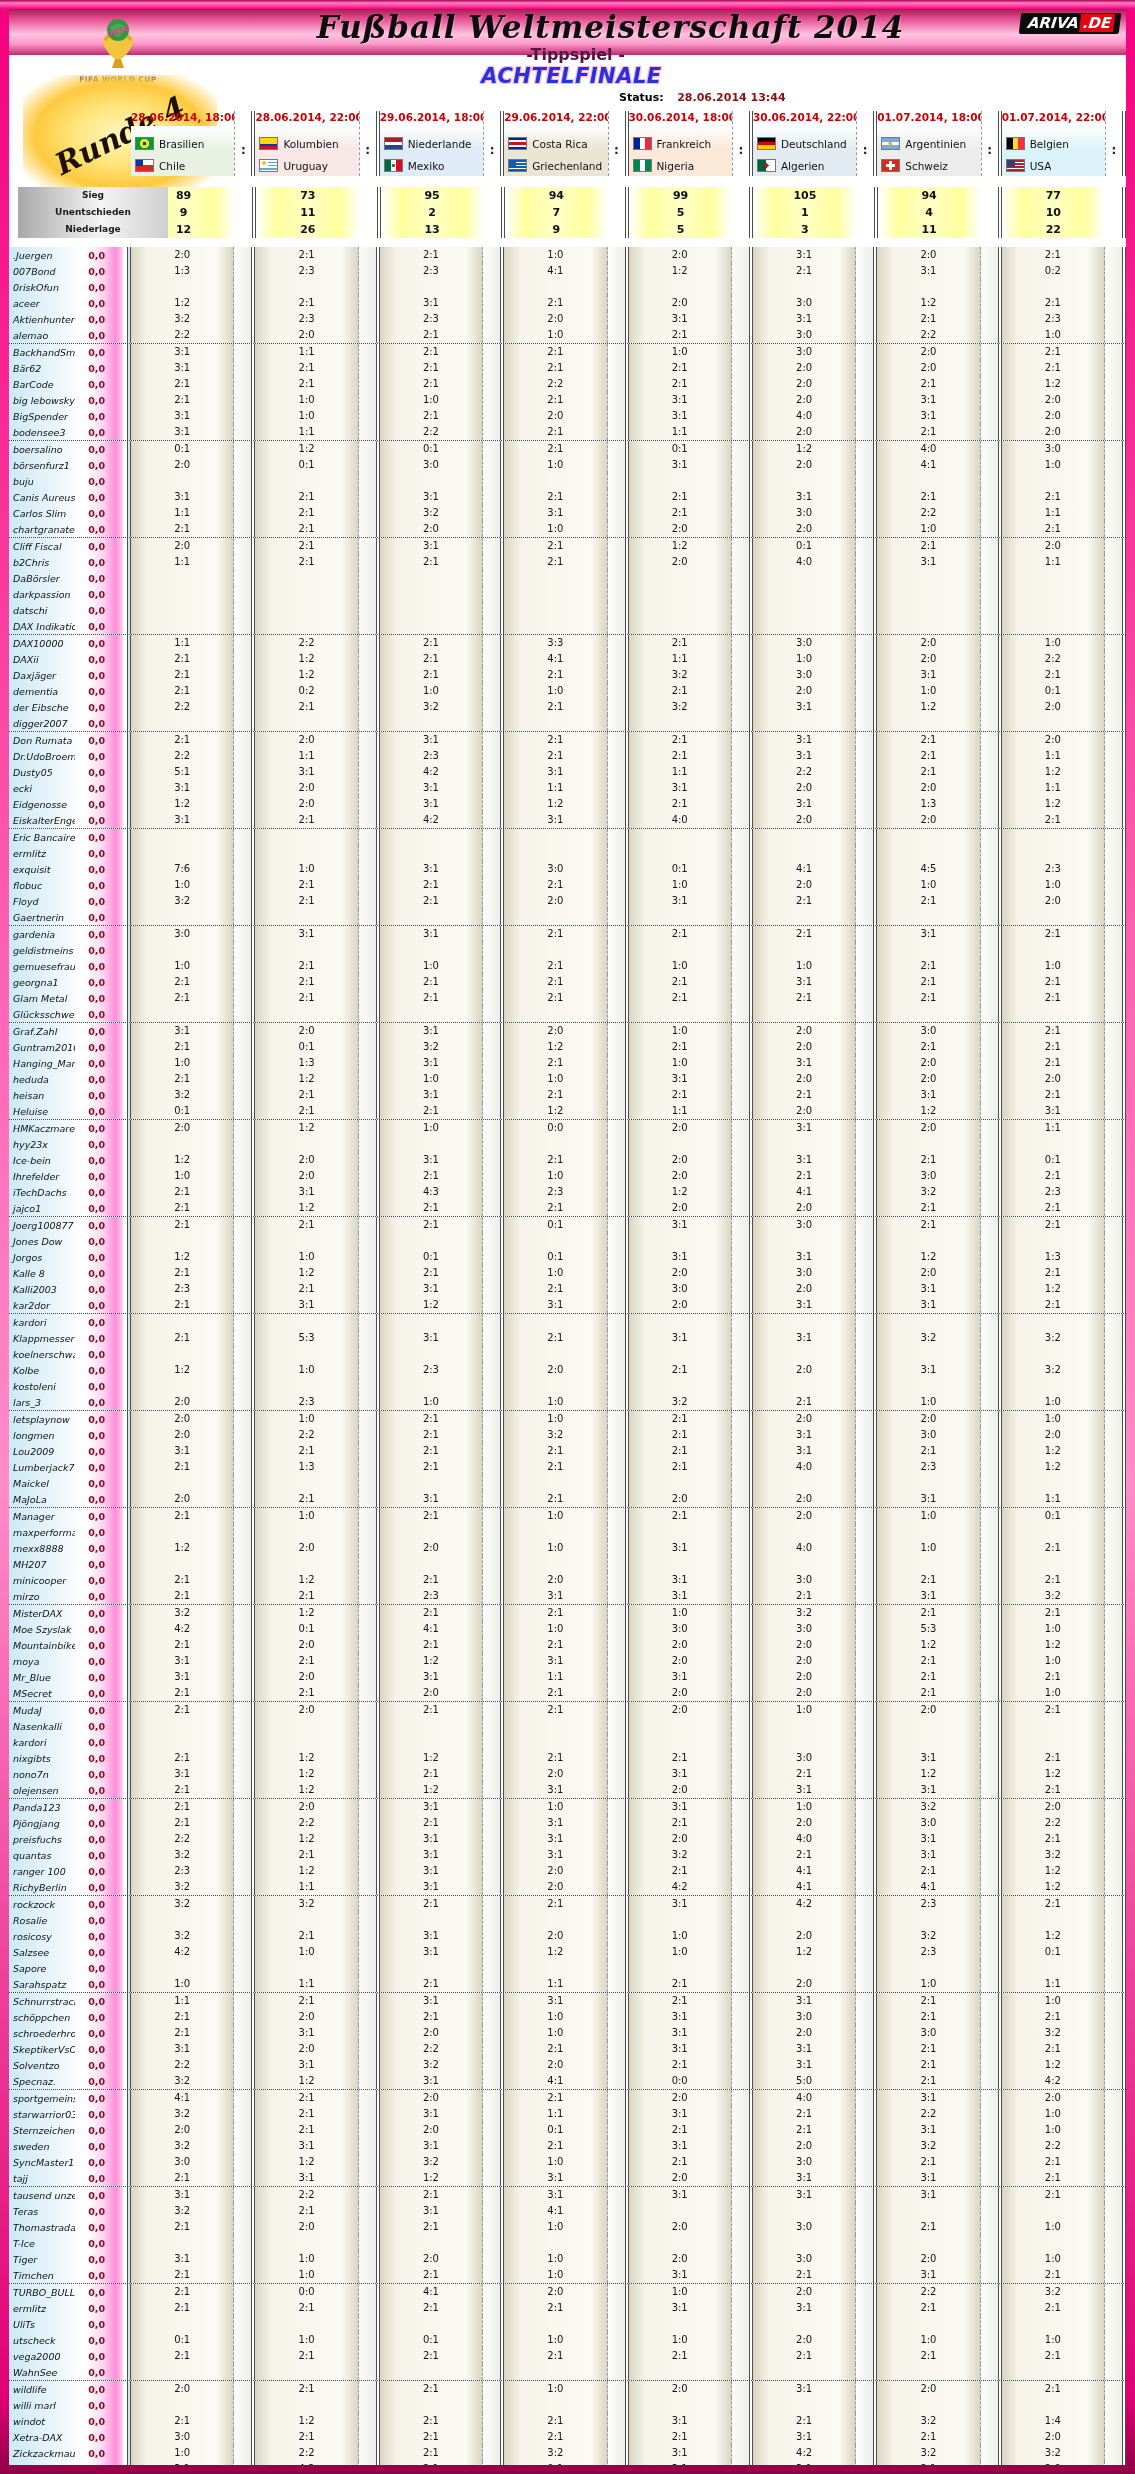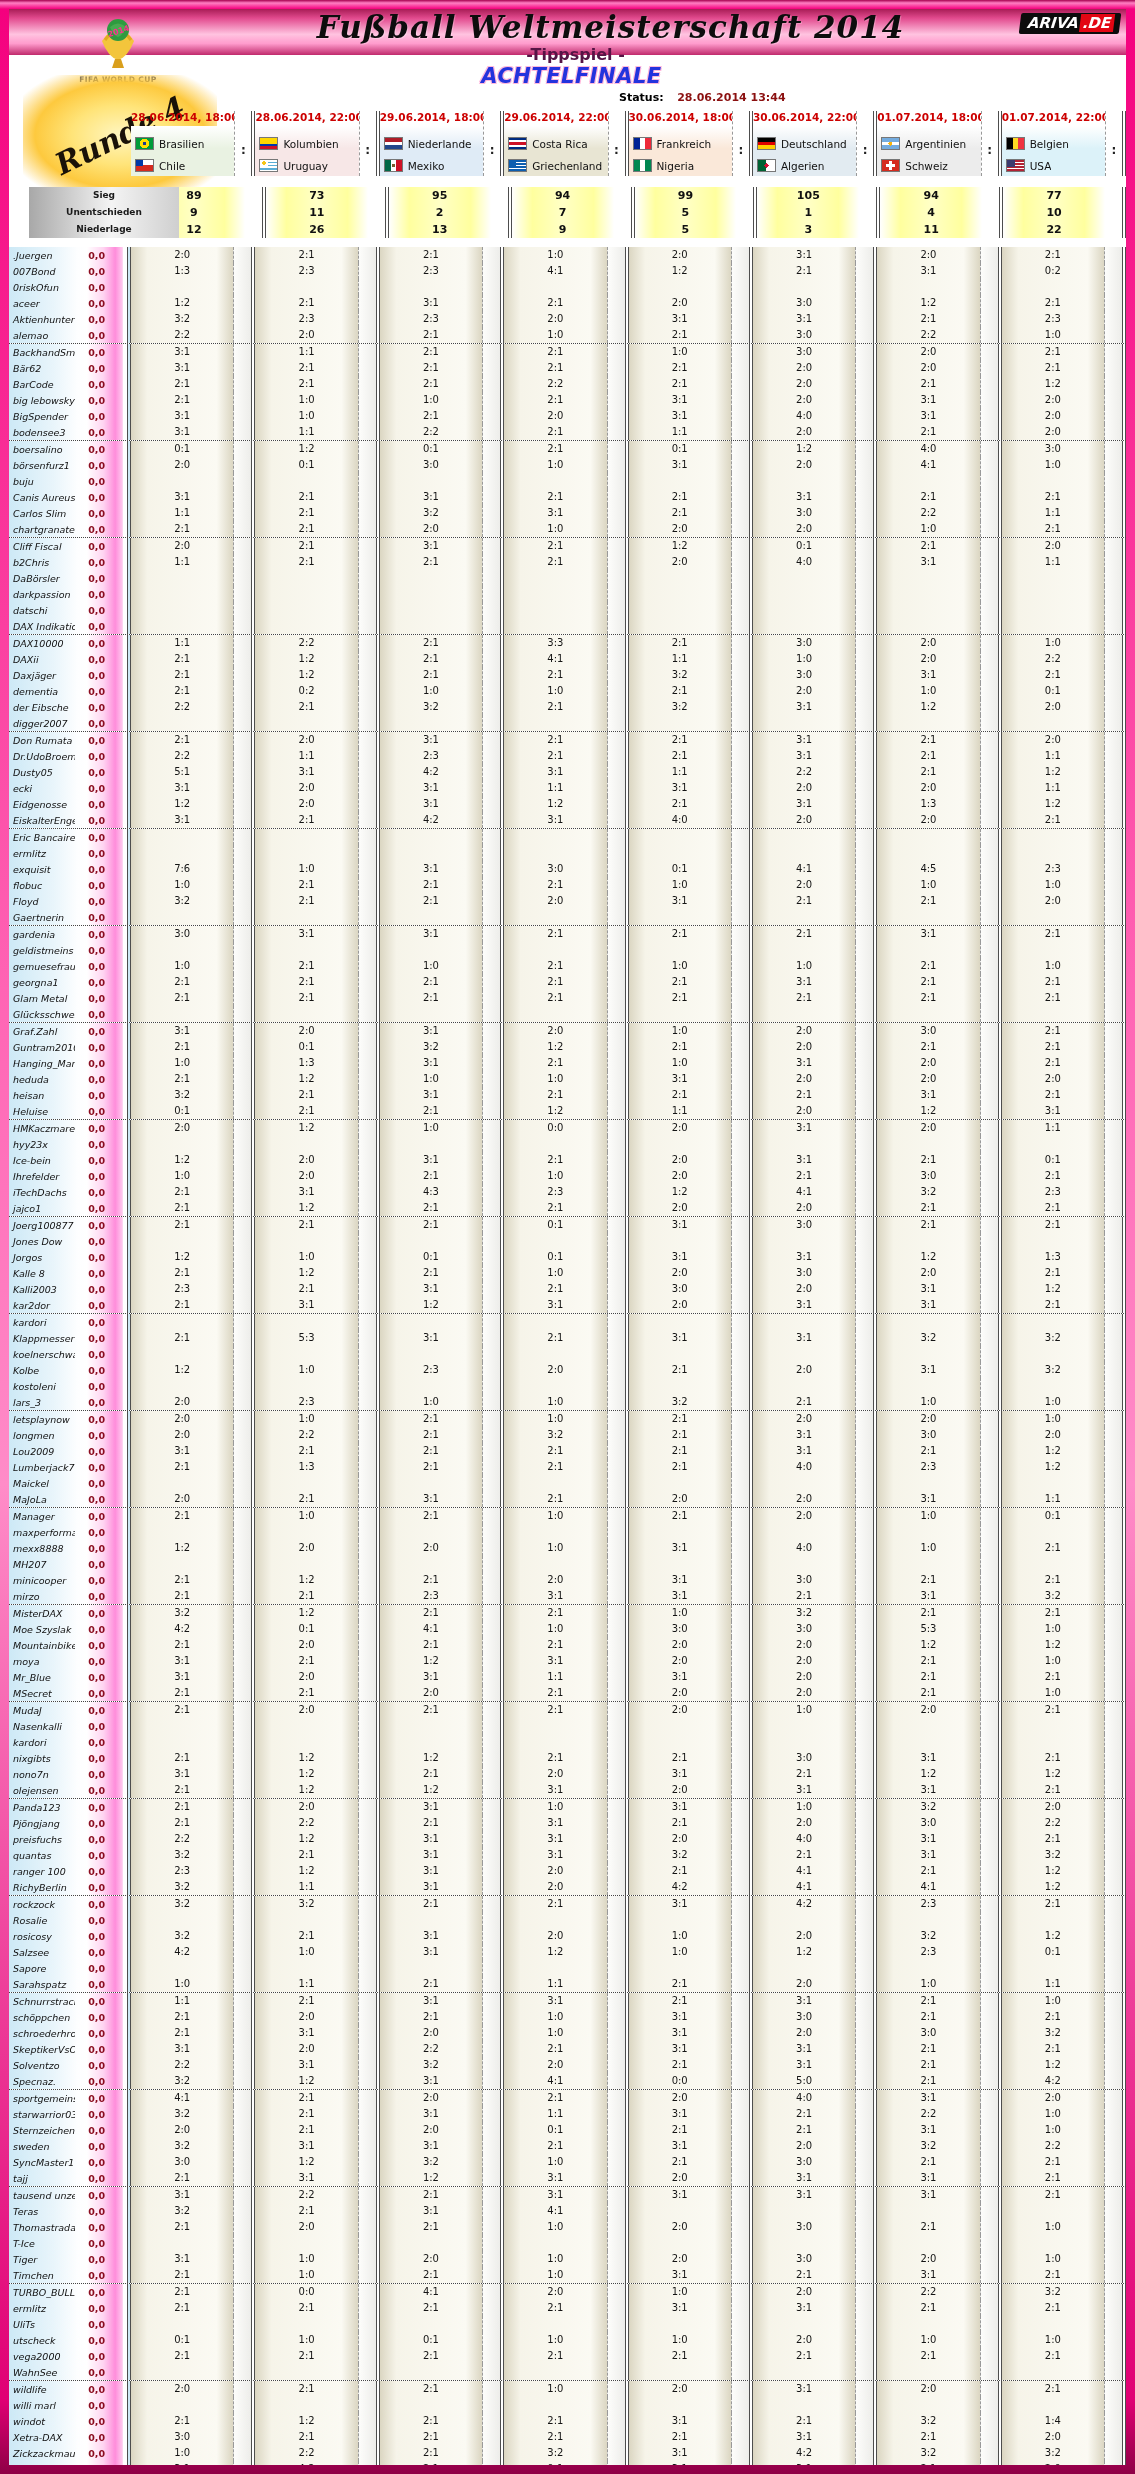--- a/index.html
+++ b/index.html
@@ -45,21 +45,21 @@
   .mteams{padding:2px 0 2px 4px;}
   .trow{display:flex;align-items:flex-end;height:20px;margin:2px 0;}
   .tname{font-size:10.5px;color:#111;margin-left:5px;white-space:nowrap;overflow:hidden;}
   .flag{width:19px;height:13px;flex:0 0 19px;border:1px solid #777;box-sizing:border-box;display:inline-block;}
   .msep{width:17px;flex:0 0 17px;border-left:1px dashed #999;display:flex;align-items:center;justify-content:center;
     font-weight:bold;font-size:12px;color:#222;padding-top:12px;box-sizing:border-box;background:#fff;}
 
   
 
   
-  .statsgrid{position:absolute;left:12px;right:0;top:132px;}
+  .statsgrid{position:absolute;left:1px;right:0;top:132px;}
   .graybox{margin-left:8px;width:150px;background:linear-gradient(90deg,#a8a8a8 0%,#f4f4f4 55%,#cfcfcf 100%);}
   .graybox div{height:17px;line-height:17px;text-align:center;font-size:9px;font-weight:bold;color:#1a1a1a;}
   .statvals{flex:1;background:linear-gradient(90deg,rgba(255,255,160,0) 0%,#ffff9e 20%,#ffffc6 50%,#ffff9e 80%,rgba(255,255,160,0) 100%);}
   .statvals div{height:17px;line-height:17px;text-align:center;font-size:11px;font-weight:bold;color:#111;}
   .ssep{width:17px;flex:0 0 17px;background:#fff;}
 
   
   .body{margin-top:0;border-bottom:2px solid #2a2a2a;}
   .row{display:flex;height:16px;}
   .row.grp{border-top:1px dotted #444;}

